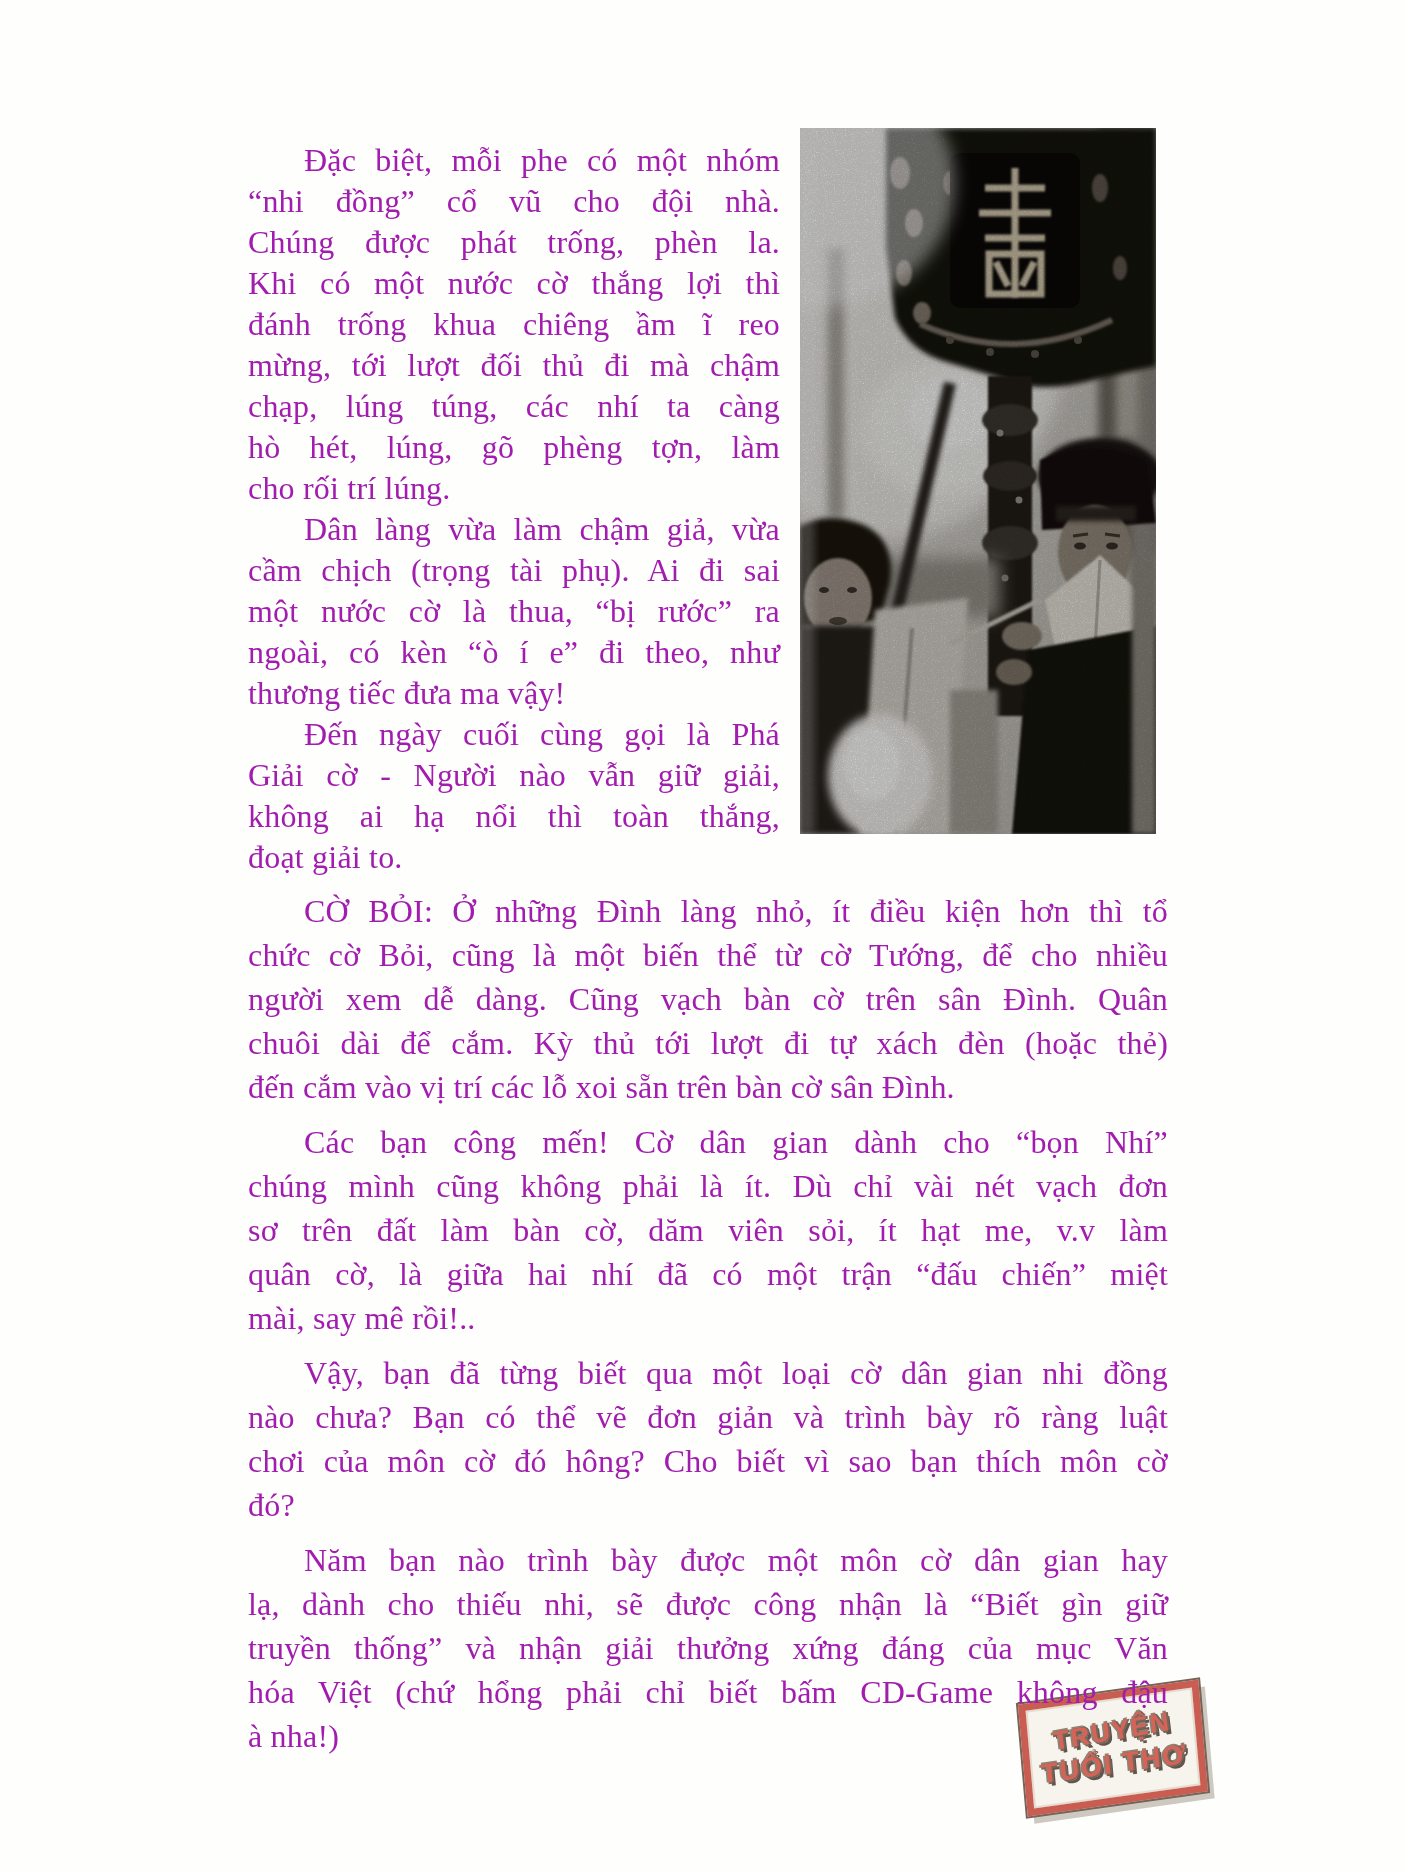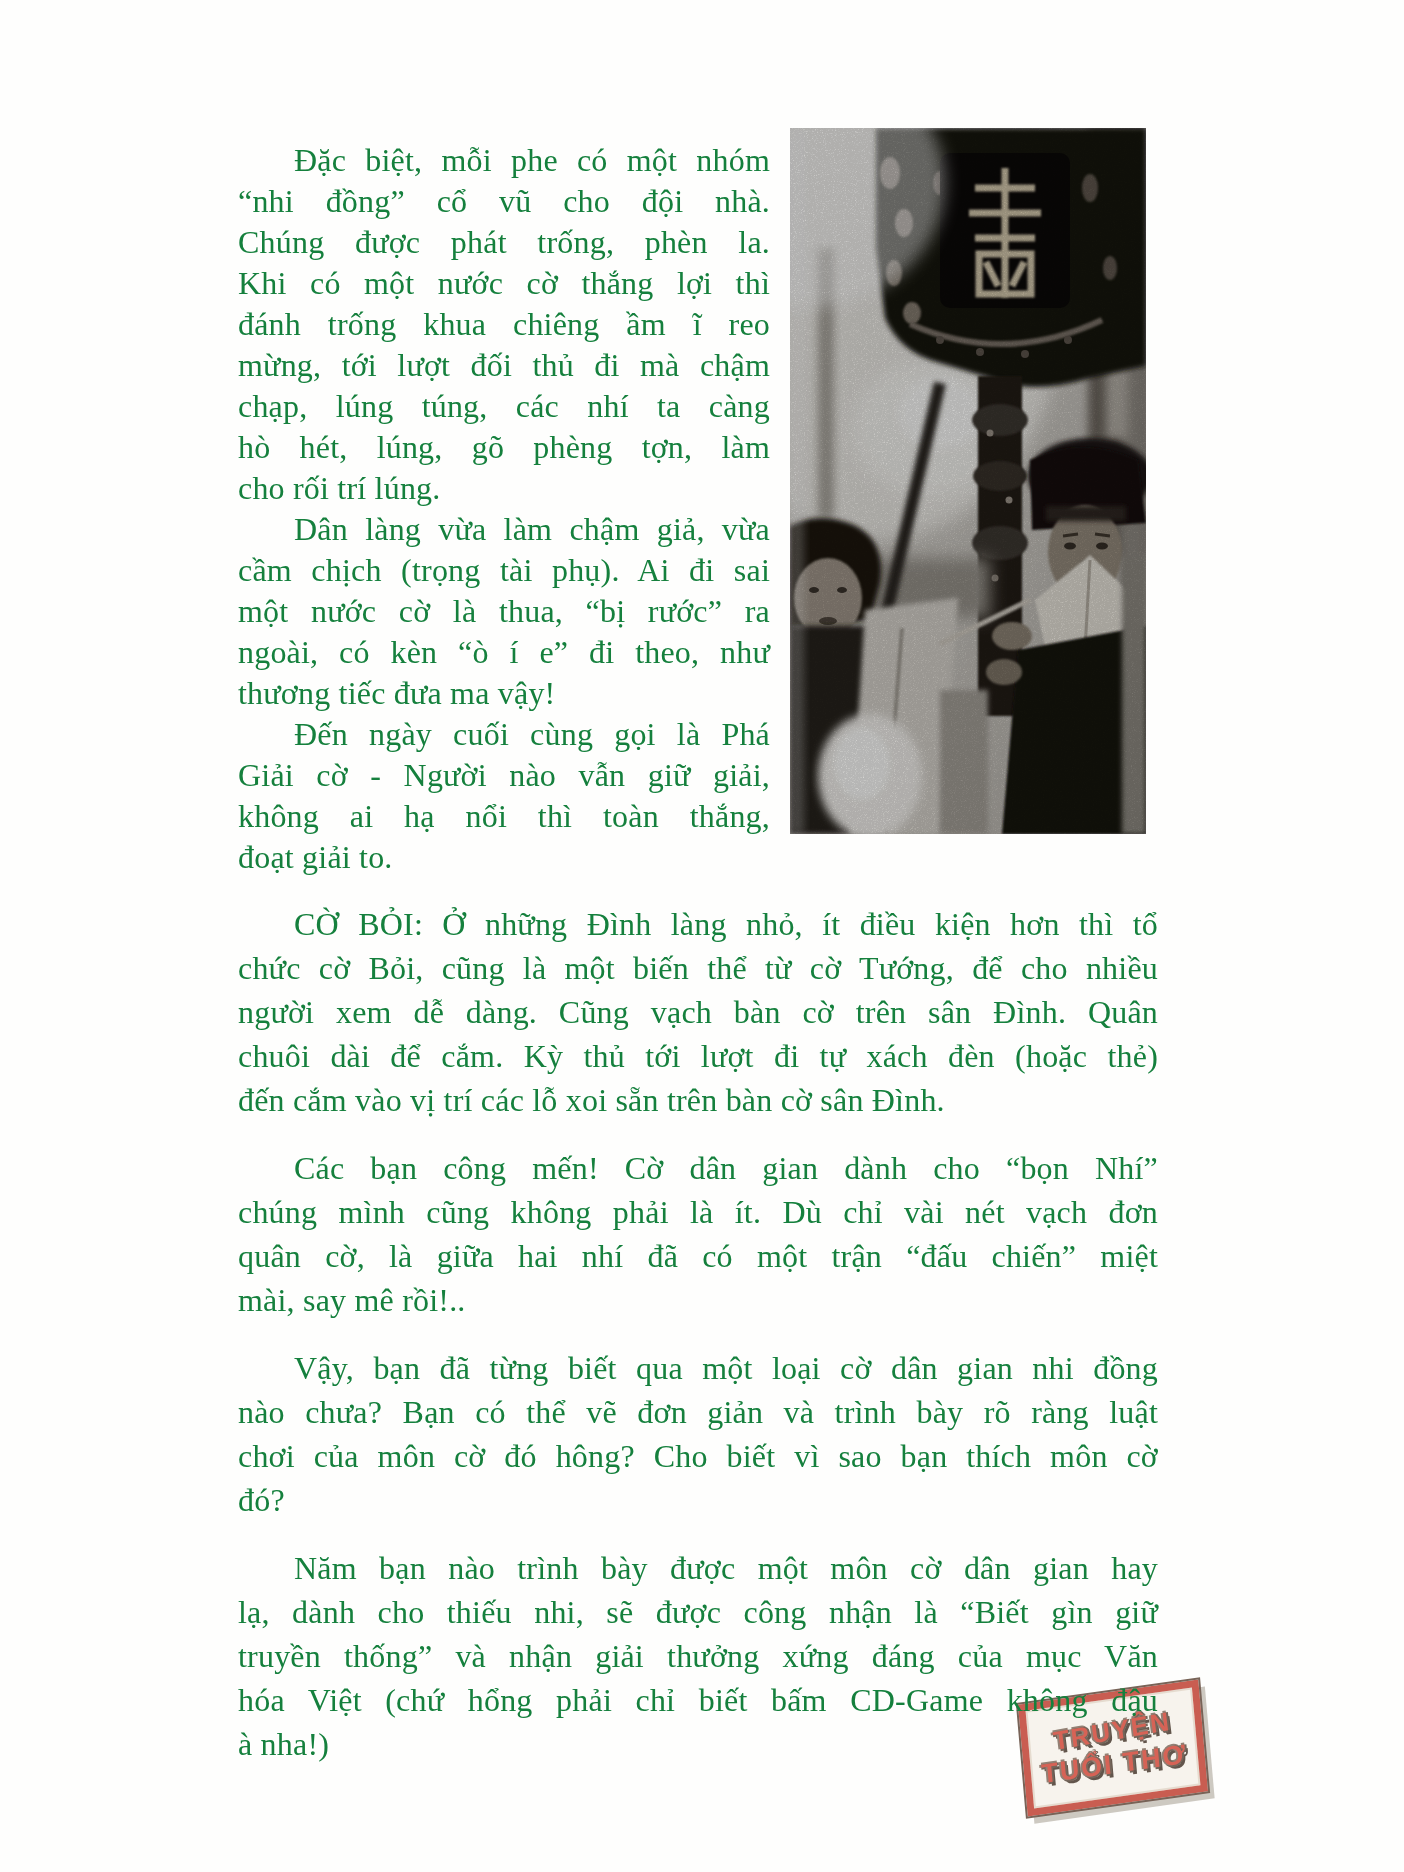--- a/index.html
+++ b/index.html
@@ -2,30 +2,30 @@
 <html><head>
 <meta charset="utf-8">
 <style>
   html,body{margin:0;padding:0;}
   body{
     width:1404px;height:1872px;position:relative;overflow:hidden;
     background:#fefefd;
     font-family:"Liberation Serif","DejaVu Serif",serif;
   }
   .scan-article{
-    position:absolute;left:238px;top:140px;width:920px;
-    color:#15803d;z-index:2;
+    position:absolute;left:248px;top:140px;width:920px;
+    color:#a21caf;z-index:2;
   }
   .photo-wrap{
     float:right;width:356px;height:706px;
     margin:-12px 12px 0 20px;
   }
   .photo-wrap svg{display:block;width:356px;height:706px;}
   .para{margin:0;}
-  .para.full{margin-top:24px;}
+  .para.full{margin-top:11px;}
   .line{
     font-size:32px;line-height:41px;
     text-align:justify;text-align-last:justify;text-justify:inter-word;
     letter-spacing:.2px;
   }
   .para.full .line{line-height:44px;}
   .line.first{text-indent:56px;}
   .line.last{text-align-last:left;}
   
   .logo{
@@ -190,20 +190,21 @@
     <div class="para full">
       <div class="line first">CỜ BỎI: Ở những Đình làng nhỏ, ít điều kiện hơn thì tổ</div>
       <div class="line">chức cờ Bỏi, cũng là một biến thể từ cờ Tướng, để cho nhiều</div>
       <div class="line">người xem dễ dàng. Cũng vạch bàn cờ trên sân Đình. Quân</div>
       <div class="line">chuôi dài để cắm. Kỳ thủ tới lượt đi tự xách đèn (hoặc thẻ)</div>
       <div class="line last">đến cắm vào vị trí các lỗ xoi sẵn trên bàn cờ sân Đình.</div>
     </div>
     <div class="para full">
       <div class="line first">Các bạn công mến! Cờ dân gian dành cho “bọn Nhí”</div>
       <div class="line">chúng mình cũng không phải là ít. Dù chỉ vài nét vạch đơn</div>
+      <div class="line">sơ trên đất làm bàn cờ, dăm viên sỏi, ít hạt me, v.v làm</div>
       <div class="line">quân cờ, là giữa hai nhí đã có một trận “đấu chiến” miệt</div>
       <div class="line last">mài, say mê rồi!..</div>
     </div>
     <div class="para full">
       <div class="line first">Vậy, bạn đã từng biết qua một loại cờ dân gian nhi đồng</div>
       <div class="line">nào chưa? Bạn có thể vẽ đơn giản và trình bày rõ ràng luật</div>
       <div class="line">chơi của môn cờ đó hông? Cho biết vì sao bạn thích môn cờ</div>
       <div class="line last">đó?</div>
     </div>
     <div class="para full">

